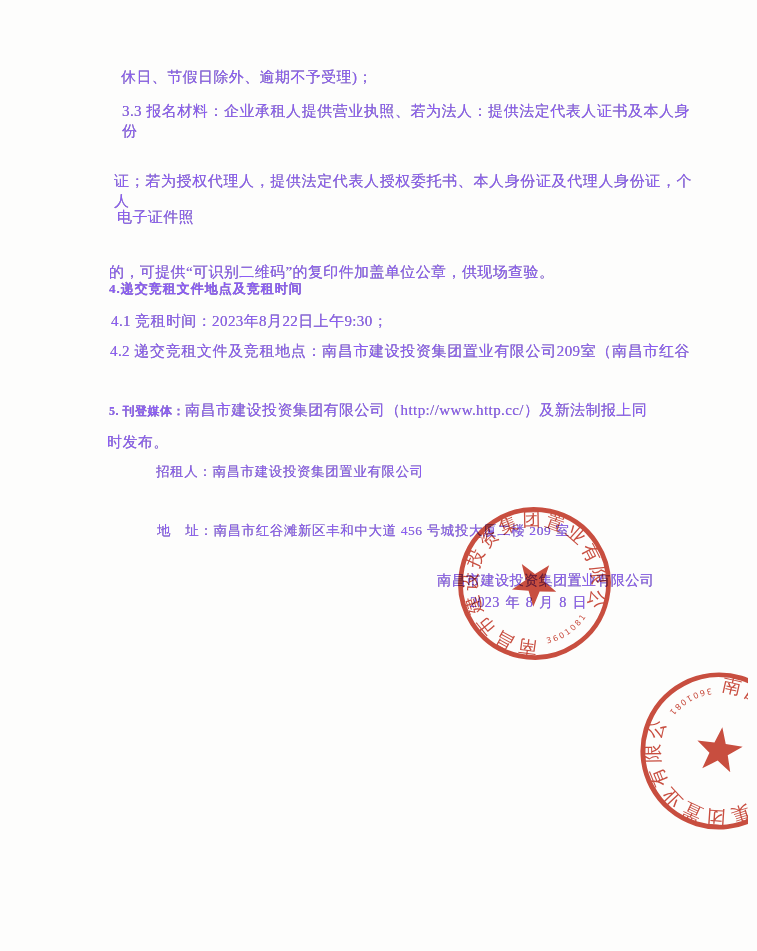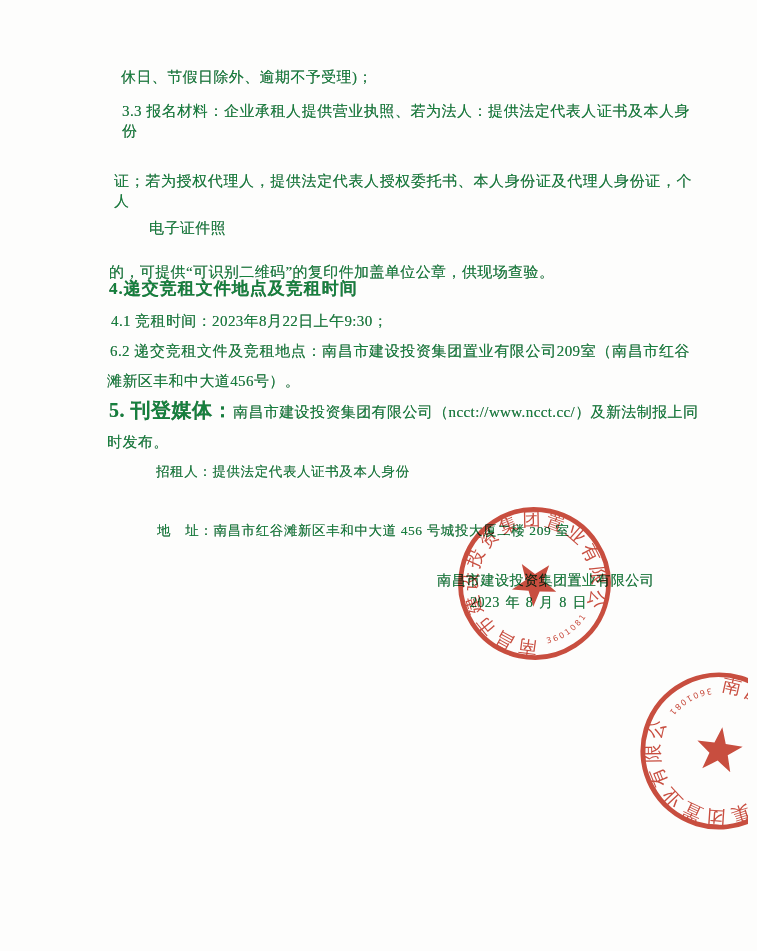--- a/index.html
+++ b/index.html
@@ -11,31 +11,31 @@
     overflow:hidden;
     font-family:"Liberation Serif","DejaVu Serif",serif;
     color:#1f1f1f;
   }
   .line{
     position:absolute;
     white-space:pre;
     font-size:15px;
     line-height:20px;
     letter-spacing:0.4px;
-    color:#15803d;
+    color:#8b5cf6;
     text-shadow:0 0 0.5px rgba(45,45,45,.6);
   }
   .just{
     text-align:justify;
     text-align-last:justify;
     -moz-text-align-last:justify;
     white-space:normal;
   }
-  .h4{font-size:17px;font-weight:bold;letter-spacing:1px;}
-  .sec5lead{font-size:20px;font-weight:bold;letter-spacing:0.5px;}
+  .h4{font-size:13px;font-weight:bold;letter-spacing:1px;}
+  .sec5lead{font-size:12px;font-weight:bold;letter-spacing:0.5px;}
   .contact{font-size:13.5px;letter-spacing:0.6px;}
   .sig{font-size:14.2px;letter-spacing:0.3px;}
   .seal{
     position:absolute;
     mix-blend-mode:multiply;
     opacity:.9;
   }
   .seal svg{display:block;}
   .seal-clip{
     position:absolute;
@@ -45,32 +45,31 @@
 </head>
 <body>
 
 <div class="page">
 
   <div class="line" style="left:121px;top:67px;">休日、节假日除外、逾期不予受理)；</div>
 
   <div class="line just" style="left:122px;top:101px;width:568px;">3.3 报名材料：企业承租人提供营业执照、若为法人：提供法定代表人证书及本人身份</div>
   <div class="line just" style="left:114px;top:131px;width:578px;margin-top:40px;">证；若为授权代理人，提供法定代表人授权委托书、本人身份证及代理人身份证，个人</div>
 
-  <div class="line" style="left:117px;top:218px;margin-left:32px;">电子证件照</div>
+  <div class="line" style="left:117px;top:207px;">电子证件照</div>
   <div class="line" style="left:109px;top:262px;">的，可提供“可识别二维码”的复印件加盖单位公章，供现场查验。</div>
 
   <div class="line h4" style="left:109px;top:279px;">4.递交竞租文件地点及竞租时间</div>
   <div class="line" style="left:111px;top:311px;">4.1 竞租时间：2023年8月22日上午9:30；</div>
-  <div class="line just" style="left:110px;top:341px;width:580px;">6.2 递交竞租文件及竞租地点：南昌市建设投资集团置业有限公司209室（南昌市红谷</div>
-  <div class="line" style="left:107px;top:371px;">滩新区丰和中大道456号）。</div>
+  <div class="line just" style="left:110px;top:341px;width:580px;">4.2 递交竞租文件及竞租地点：南昌市建设投资集团置业有限公司209室（南昌市红谷</div>
 
-  <div class="line" style="left:109px;top:400px;width:582px;"><span class="sec5lead">5. 刊登媒体：</span><span>南昌市建设投资集团有限公司（ncct://www.ncct.cc/）及新法制报上同</span></div>
+  <div class="line" style="left:109px;top:400px;width:582px;"><span class="sec5lead">5. 刊登媒体：</span><span>南昌市建设投资集团有限公司（http://www.http.cc/）及新法制报上同</span></div>
   <div class="line" style="left:107px;top:432px;font-family:Liberation Serif, serif;">时发布。</div>
 
-  <div class="line contact" style="left:156px;top:462px;">招租人：提供法定代表人证书及本人身份</div>
+  <div class="line contact" style="left:156px;top:462px;">招租人：南昌市建设投资集团置业有限公司</div>
   <div class="line contact" style="left:157px;top:521px;">地　址：南昌市红谷滩新区丰和中大道 456 号城投大厦二楼 209 室</div>
 
   <div class="line sig" style="left:437px;top:570px;">南昌市建设投资集团置业有限公司</div>
   <div class="line sig" style="left:470px;top:592px;word-spacing:2px;">2023 年 8 月 8 日</div>
 
   <div class="seal" style="left:450px;top:499px;transform:rotate(-33deg);">
     <svg width="169" height="169" viewBox="-80 -80 160 160">
       <defs>
         <path id="arcA" d="M -27.5 47.63 A 55 55 0 1 1 27.5 47.63" fill="none"></path>
         <path id="serA" d="M -24.5 52.6 A 58 58 0 0 0 24.5 52.6" fill="none"></path>

